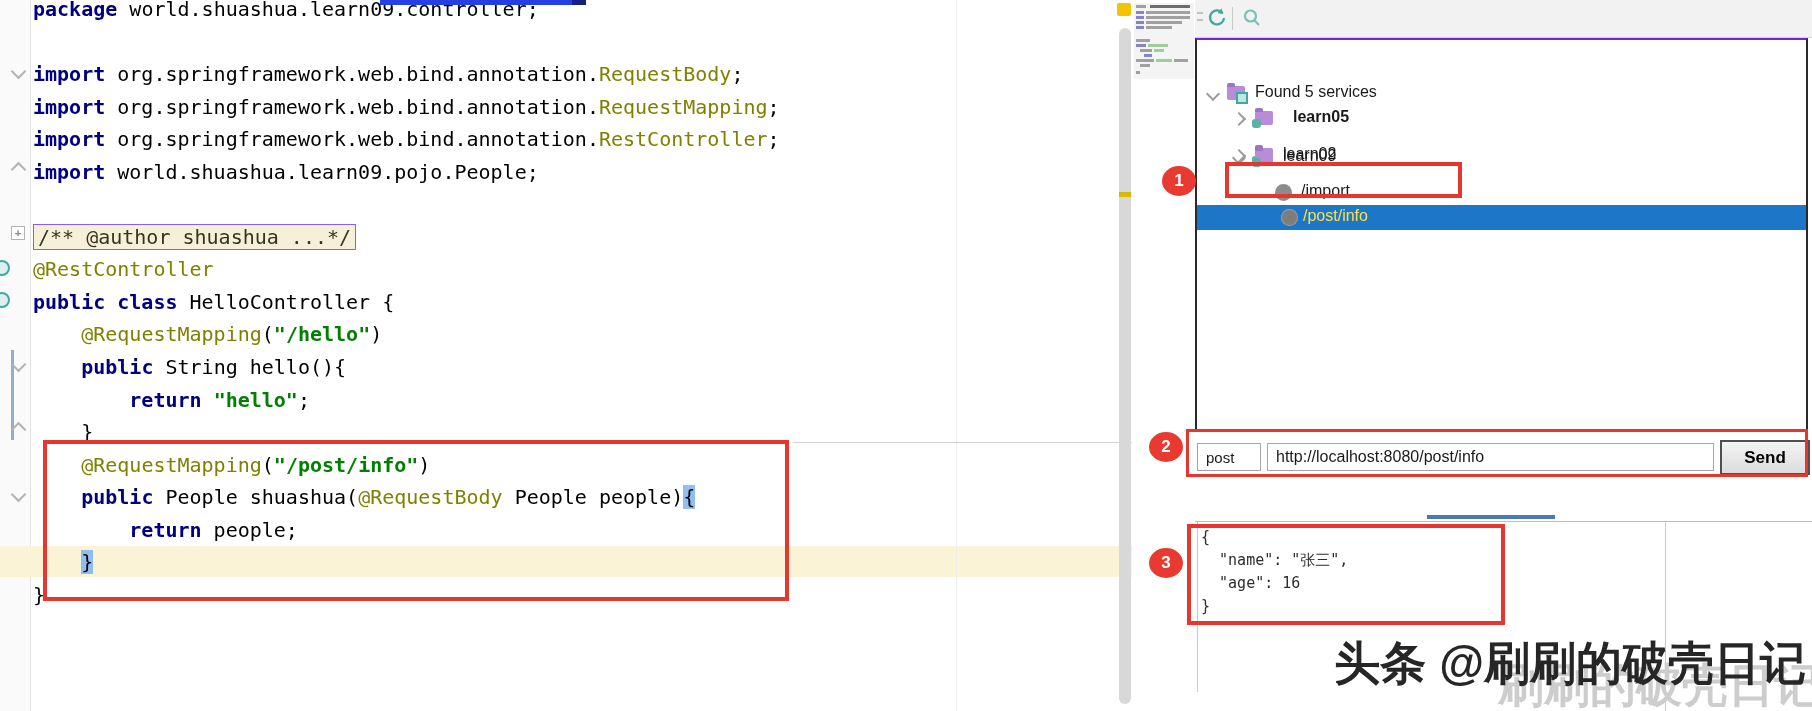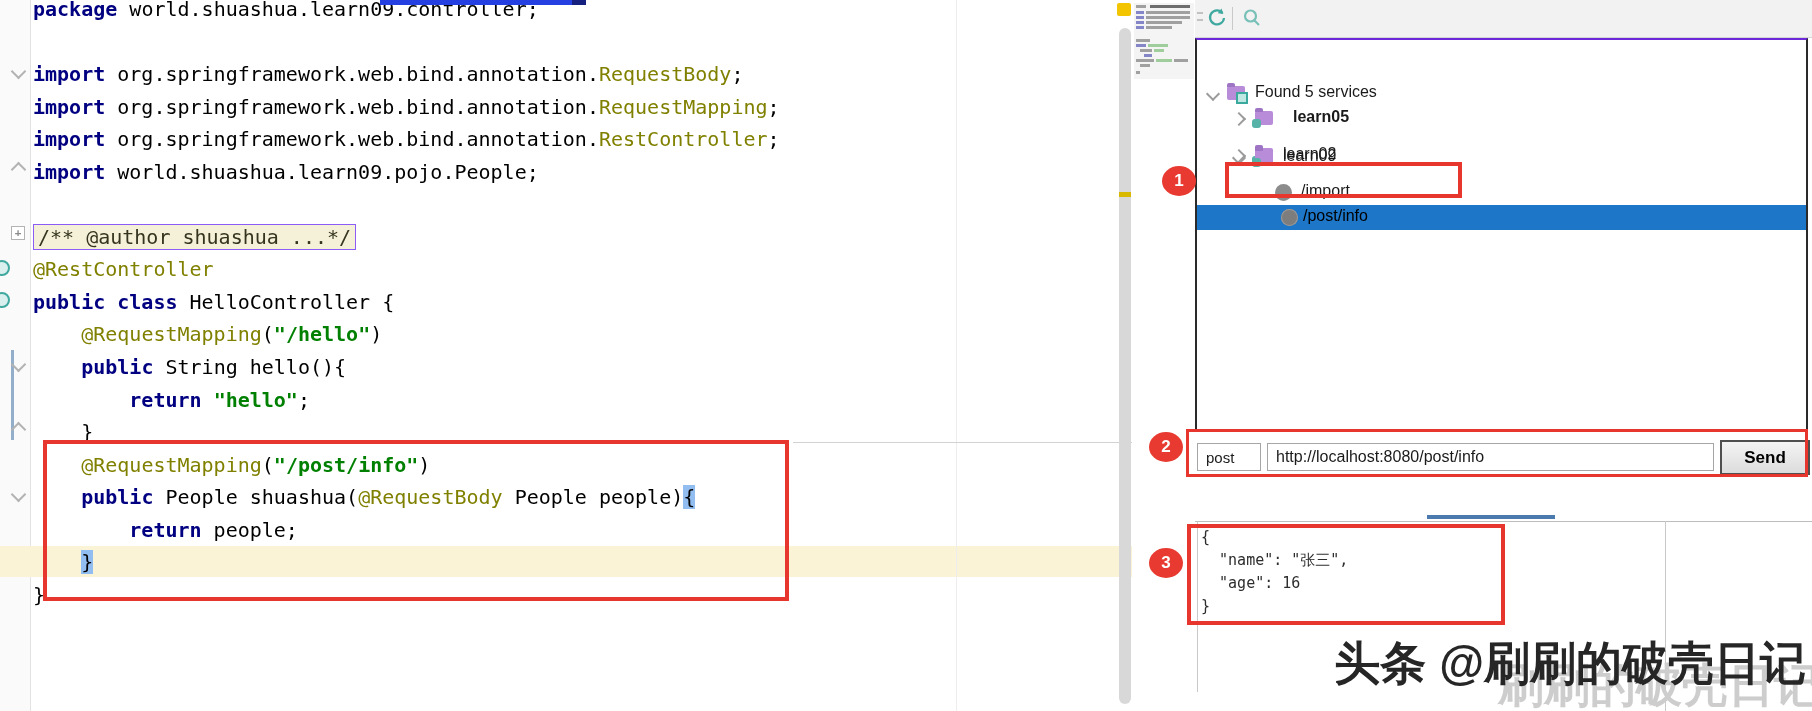--- a/index.html
+++ b/index.html
@@ -34,21 +34,21 @@
   .minimap{position:absolute;left:1134px;top:3px;width:60px;height:76px;background:#f4f4f4;}
   .mm{position:absolute;height:3px;}
   
   .toolbar{position:absolute;left:1195px;top:0;width:617px;height:37px;background:#f2f2f2;border-bottom:1px solid #d5d5d5;}
   .grip{position:absolute;left:2px;width:6px;height:2px;background:#c2c2c2;}
   .tb-sep{position:absolute;left:37px;top:7px;width:1px;height:23px;background:#c9c9c9;}
   .tb-ic{position:absolute;top:7px;width:22px;height:22px;}
   .tree{position:absolute;left:1195px;top:38px;width:613px;height:391px;background:#fff;
         border-top:2px solid #6d28d9;border-left:2px solid #2a2a2a;border-right:2px solid #2a2a2a;box-sizing:border-box;}
   .trow{position:absolute;left:0;width:609px;height:25px;font-size:16px;color:#1a1a1a;}
-  .trow.sel{background:#1d76c8;color:#000000;text-align:center;}
+  .trow.sel{background:#1d76c8;color:#fde047;text-align:center;}
   .trow .lbl{position:absolute;top:2px;white-space:nowrap;}
   .chev{position:absolute;top:8px;width:8px;height:8px;border-right:2px solid #9b9b9b;border-bottom:2px solid #9b9b9b;}
   .chev.down{transform:rotate(45deg);}
   .chev.right{transform:rotate(-45deg);}
   .folder{position:absolute;top:5px;width:18px;height:14px;background:#b98cd9;border-radius:2px;}
   .folder:before{content:"";position:absolute;left:0;top:-3px;width:8px;height:4px;background:#9e74c4;border-radius:2px 2px 0 0;}
   .badge-root{position:absolute;right:-3px;bottom:-4px;width:8px;height:8px;background:#bfe8e2;border:2px solid #3ba99e;}
   .badge-gear{position:absolute;left:-3px;bottom:-3px;width:9px;height:9px;background:#57b3a8;border-radius:3px;}
   .endpoint{position:absolute;top:4px;width:17px;height:17px;border-radius:50%;background:#8c8c8c;}
   .trow.sel .endpoint{background:#7d7d7d;box-shadow:0 0 0 1px #9a9a9a inset;}

